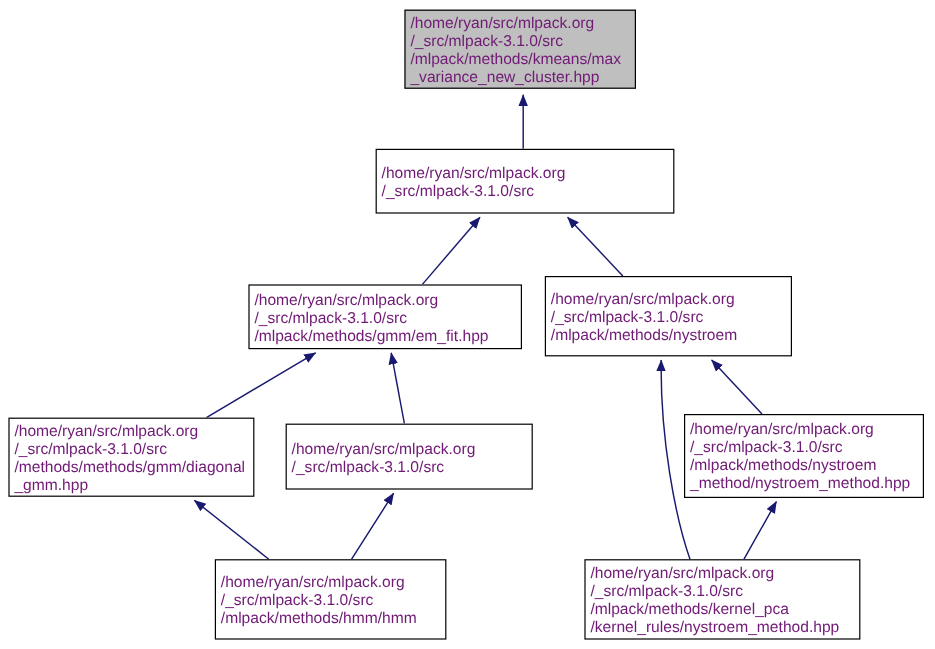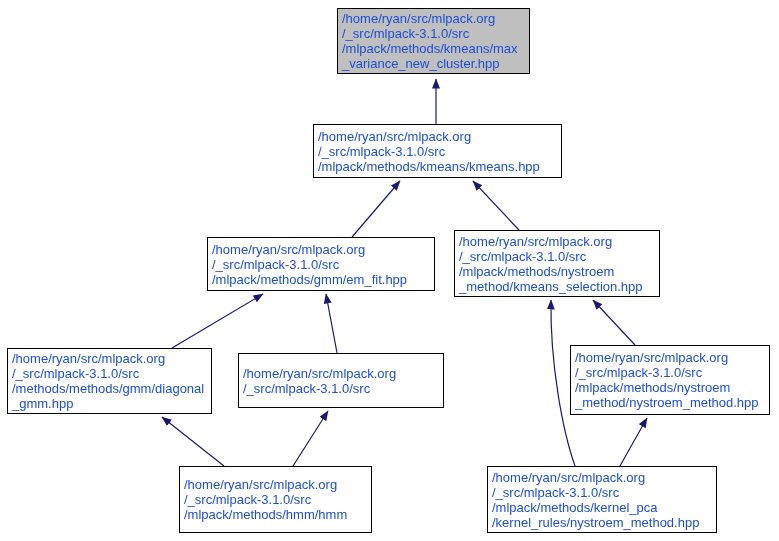--- a/index.html
+++ b/index.html
@@ -19,21 +19,21 @@
     position: absolute;
     left: 0; top: 0;
     width: 779px; height: 541px;
     pointer-events: none;
   }
   .node {
     position: absolute;
     box-sizing: border-box;
     background: #ffffff;
     border: 1px solid #000000;
-    color: #1d4ed8;
+    color: #701a75;
     font-size: 13px;
     line-height: 15px;
     display: flex;
     flex-direction: column;
     justify-content: center;
     padding: 2px 4px;
     cursor: pointer;
   }
   .node.highlighted {
     background: #bfbfbf;
@@ -73,32 +73,30 @@
   <div id="node-layer">
       <div class="node highlighted" style="left: 337px; top: 8px; width: 193px; height: 66px;">
         <div class="line">/home/ryan/src/mlpack.org</div>
         <div class="line">/_src/mlpack-3.1.0/src</div>
         <div class="line">/mlpack/methods/kmeans/max</div>
         <div class="line center">_variance_new_cluster.hpp</div>
       </div>
       <div class="node" style="left: 313px; top: 124px; width: 249px; height: 54px;">
         <div class="line">/home/ryan/src/mlpack.org</div>
         <div class="line">/_src/mlpack-3.1.0/src</div>
-        <div class="line">/mlpack/methods/kmeans/kmeans.hpp</div>
       </div>
       <div class="node" style="left: 207px; top: 237px; width: 228px; height: 54px;">
         <div class="line">/home/ryan/src/mlpack.org</div>
         <div class="line">/_src/mlpack-3.1.0/src</div>
         <div class="line">/mlpack/methods/gmm/em_fit.hpp</div>
       </div>
       <div class="node" style="left: 454px; top: 230px; width: 206px; height: 67px;">
         <div class="line">/home/ryan/src/mlpack.org</div>
         <div class="line">/_src/mlpack-3.1.0/src</div>
         <div class="line">/mlpack/methods/nystroem</div>
-        <div class="line center">_method/kmeans_selection.hpp</div>
       </div>
       <div class="node" style="left: 7px; top: 348px; width: 205px; height: 66px;">
         <div class="line">/home/ryan/src/mlpack.org</div>
         <div class="line">/_src/mlpack-3.1.0/src</div>
         <div class="line">/methods/methods/gmm/diagonal</div>
         <div class="line center">_gmm.hpp</div>
       </div>
       <div class="node" style="left: 238px; top: 353px; width: 206px; height: 55px;">
         <div class="line">/home/ryan/src/mlpack.org</div>
         <div class="line">/_src/mlpack-3.1.0/src</div>

